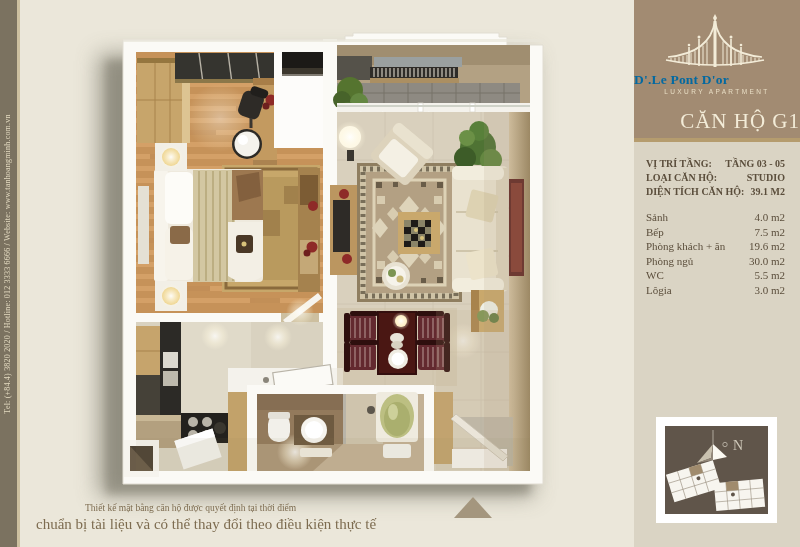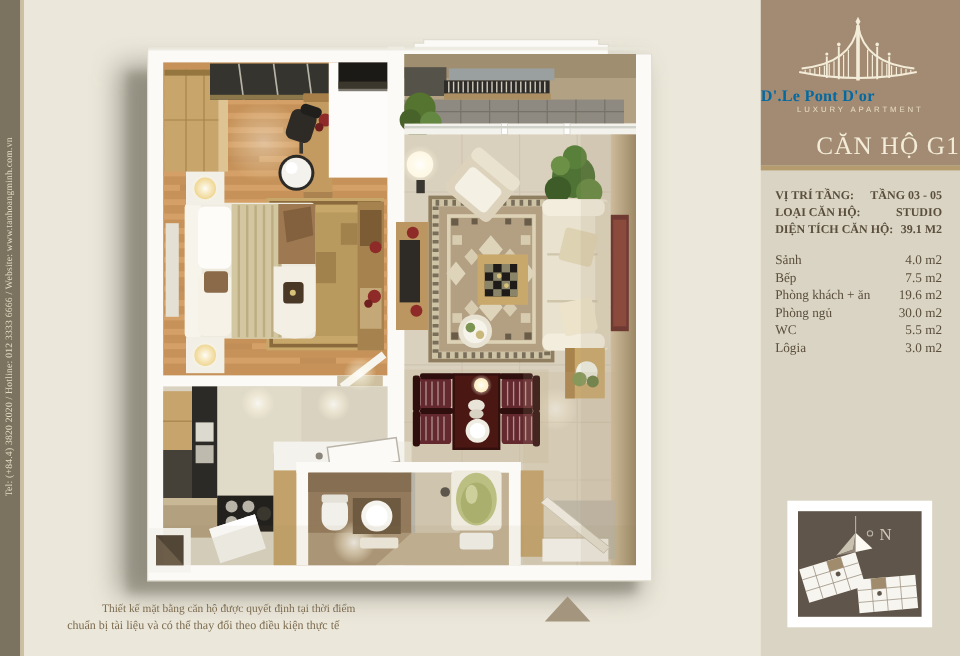--- a/index.html
+++ b/index.html
@@ -620,21 +620,21 @@
       <circle cx="300" cy="312" r="14" fill="url(#glow)" opacity="0.7"></circle>
     </g>
 
 <g>
       <rect x="123" y="39" width="420" height="3" fill="#e8e5da" opacity="0.7"></rect>
     </g>
 </svg>
 
 <div class="abs" style="left:44px;top:503px;font-size:9.5px;color:#7d6c50;margin-left:41px;">Thiết kế mặt bằng căn hộ được quyết định tại thời điểm</div>
 
-<div class="abs" style="left:56px;top:516px;font-size:10px;color:#7d6c50;">chuẩn bị tài liệu và có thể thay đổi theo điều kiện thực tế</div>
+<div class="abs" style="left:36px;top:516px;font-size:15px;color:#7d6c50;">chuẩn bị tài liệu và có thể thay đổi theo điều kiện thực tế</div>
 
 <div class="abs" style="left:454px;top:497px;width:0;height:0;border-left:19px solid transparent;border-right:19px solid transparent;border-bottom:21px solid #a4967e;"></div>
 
 <div class="abs" style="left:634px;top:0;width:166px;height:547px;background:#dad4c4;">
 
   <div class="abs" style="left:0;top:0;width:166px;height:138px;background:#a28b72;"></div>
 
   <div class="abs" style="left:0;top:138px;width:166px;height:4px;background:#b59c6e;"></div>
 
   <svg class="abs" style="left:18px;top:13px" width="130" height="62" viewBox="0 0 130 62">

